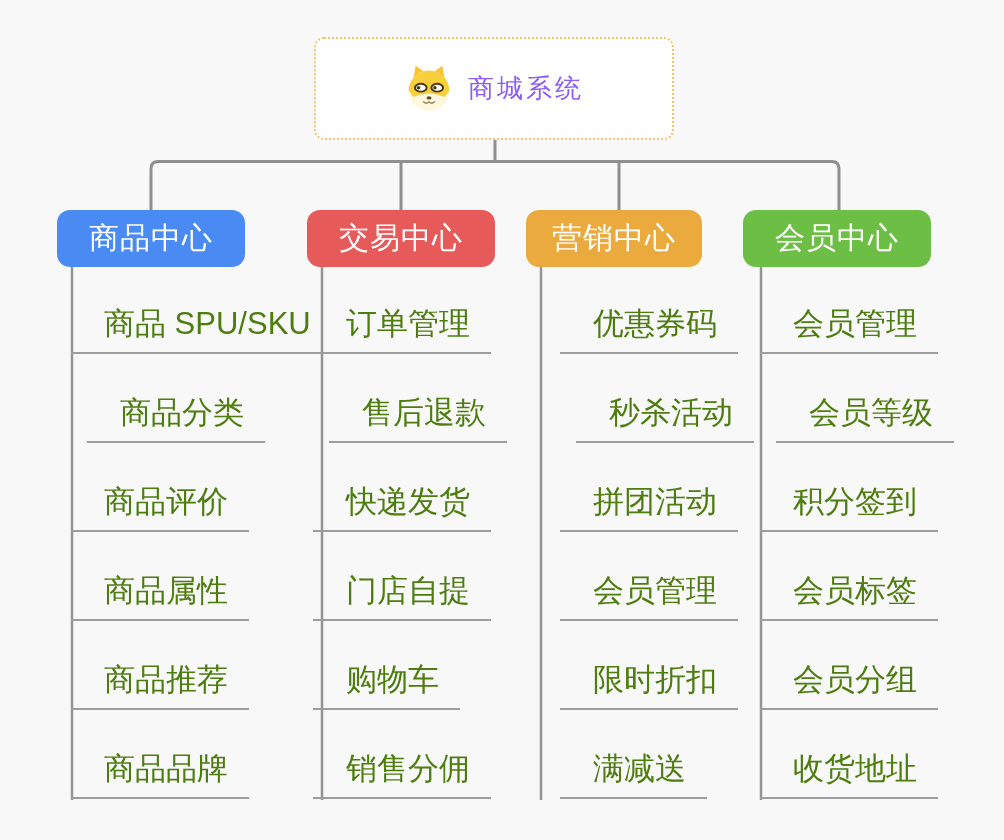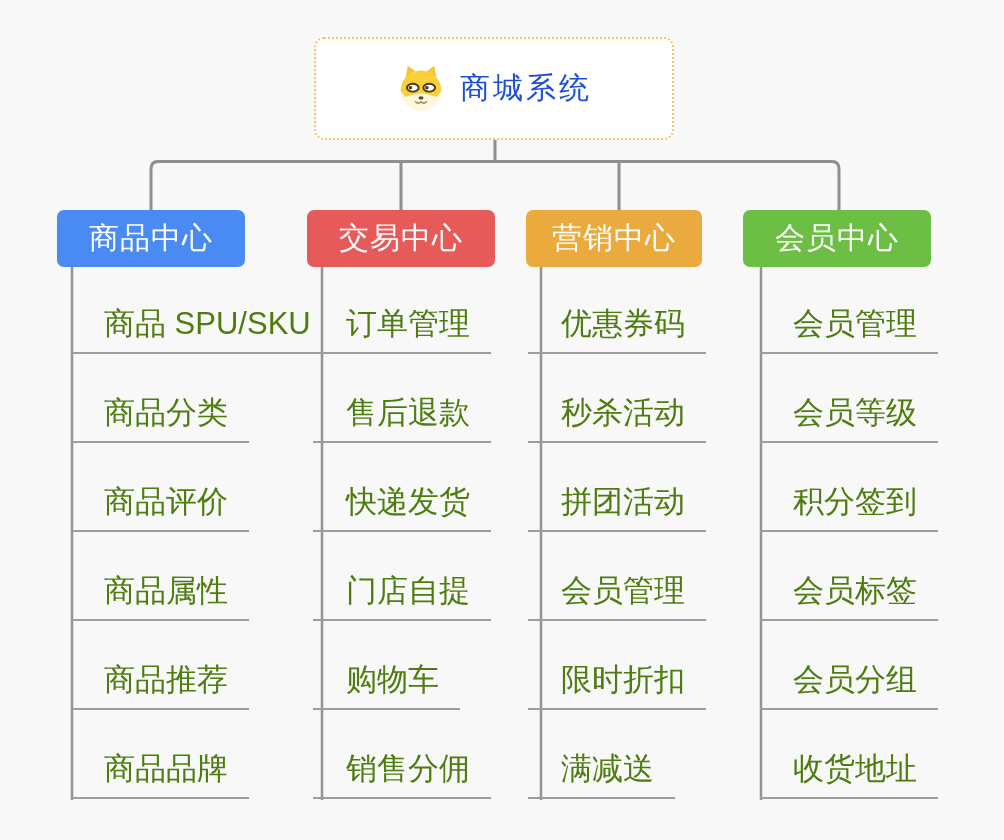--- a/index.html
+++ b/index.html
@@ -7,39 +7,39 @@
     position:relative;width:1004px;height:840px;background:#F8F8F8;
     overflow:hidden;font-family:"Liberation Sans",sans-serif;
   }
   svg.connectors{position:absolute;left:0;top:0;z-index:0;}
   .root-node{
     position:absolute;left:314px;top:37px;width:360px;height:103px;
     background:#ffffff;border:2px dotted #F3C06C;border-radius:10px;
     box-sizing:border-box;display:flex;align-items:center;justify-content:center;
     gap:14px;z-index:2;
   }
-  .root-title{font-size:30px;color:#1d4ed8;letter-spacing:3px;font-weight:500;}
+  .root-title{font-size:26px;color:#8b5cf6;letter-spacing:3px;font-weight:500;}
   .dog{display:flex;align-items:center;}
   .branch{
-    position:absolute;top:210px;height:57px;border-radius:7px;
+    position:absolute;top:210px;height:57px;border-radius:13px;
     display:flex;align-items:center;justify-content:center;
     color:#ffffff;font-size:30px;z-index:2;letter-spacing:1px;
   }
   .b0{left:57px;width:188px;background:#4A8BF3;}
   .b1{left:307px;width:188px;background:#E65A5A;}
   .b2{left:526px;width:176px;background:#EAAA3E;}
   .b3{left:743px;width:188px;background:#6CBE44;}
   .item{
     position:absolute;height:42px;box-sizing:border-box;z-index:1;
     border-bottom:2px solid #9D9D9D;padding:0 21px 7px 33px;
     display:flex;align-items:flex-end;font-size:31px;color:#4d7c0f;
     white-space:nowrap;width:max-content;
   }
-  .c0{left:71px;}.c1{left:313px;}.c2{left:528px;}.c3{left:760px;}
-  .r0{top:312px;}.r1{top:401px;}.r2{top:490px;}
+  .c0{left:71px;}.c1{left:313px;}.c2{left:560px;}.c3{left:760px;}
+  .r0{top:312px;}.r1{top:401px;margin-left:16px;}.r2{top:490px;}
   .r3{top:579px;}.r4{top:668px;}.r5{top:757px;}
 </style>
 </head>
 <body>
 
 <div class="canvas">
 
   <svg class="connectors" width="1004" height="840" viewBox="0 0 1004 840">
     <g stroke="#8F8F8F" stroke-width="3" fill="none">
       <path d="M495 139 V160"></path>

